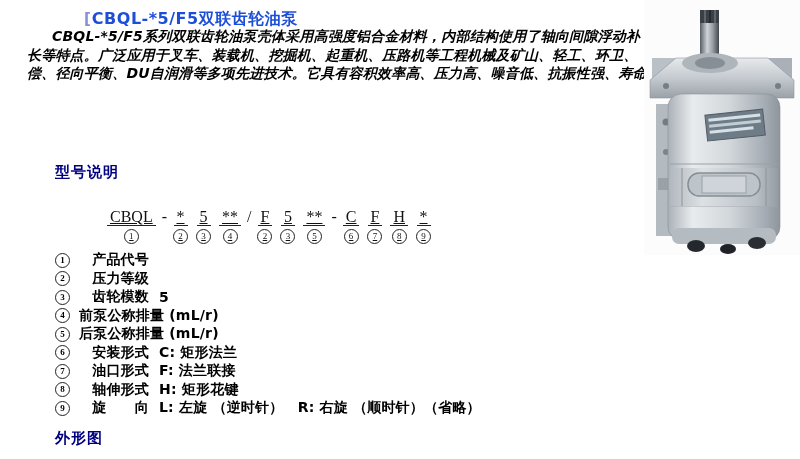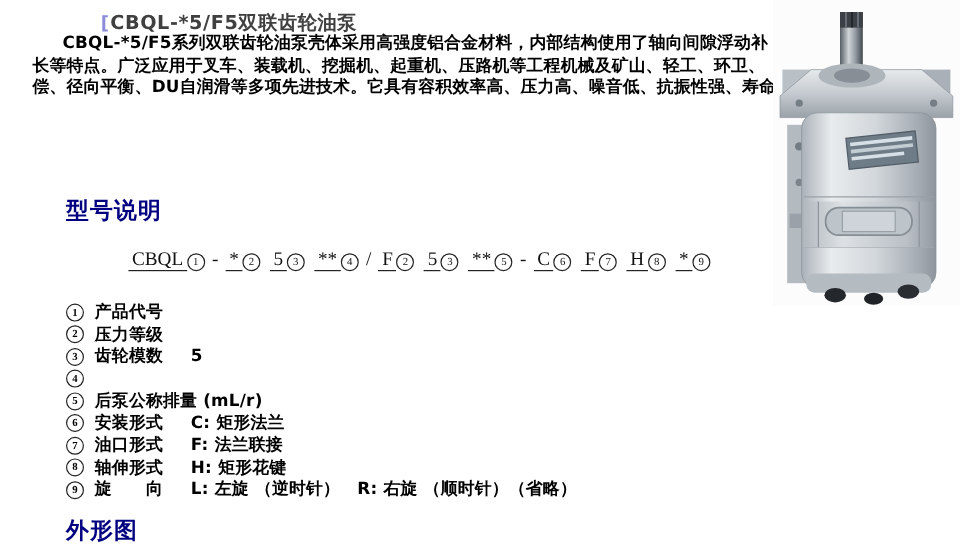--- a/index.html
+++ b/index.html
@@ -3,44 +3,44 @@
 <meta charset="utf-8">
 <style>
   html,body{margin:0;padding:0;background:#ffffff;}
   .page{
     position:relative;width:800px;height:459px;background:#ffffff;overflow:hidden;
     font-family:"DejaVu Sans",sans-serif;color:#000000;
   }
   
   .title{position:absolute;left:84px;top:9px;display:flex;align-items:baseline;white-space:nowrap;}
   .title-marker{font-size:15px;font-weight:bold;color:#8b8bd8;margin-right:1px;}
-  .title-text{font-size:16px;font-weight:bold;color:#404040;letter-spacing:0.5px;}
-  
-  .intro{position:absolute;left:27px;top:27px;width:620px;}
+  .title-text{font-size:16px;font-weight:bold;color:#1d4ed8;letter-spacing:0.5px;}
+  
+  .intro{position:absolute;left:27px;top:27px;width:620px;font-style:italic;}
   .intro .ln{font-size:14px;font-weight:bold;line-height:18.6px;white-space:nowrap;letter-spacing:0.2px;}
   .intro .ln.indent{text-indent:25px;}
   
-  .heading{position:absolute;font-size:19px;font-weight:bold;color:#000080;letter-spacing:1px;white-space:nowrap;}
+  .heading{position:absolute;font-size:15px;font-weight:bold;color:#000080;letter-spacing:1px;white-space:nowrap;}
   .heading.model{left:55px;top:163px;}
   .heading.outline{left:55px;top:429px;text-align:center;}
   
   .code-diagram{position:absolute;left:103px;top:208px;display:flex;align-items:flex-start;
     font-family:"Liberation Serif","DejaVu Serif",serif;color:#111111;}
-  .seg{display:inline-flex;flex-direction:row;align-items:center;margin:0 4px;}
+  .seg{display:inline-flex;flex-direction:column;align-items:center;margin:0 4px;text-decoration:underline;}
   .seg-t{font-size:16px;line-height:17px;border-bottom:1px solid #222;padding:0 3px;white-space:pre;}
   .sep{font-size:16px;line-height:17px;margin:0 2px;}
   .circ{display:inline-flex;align-items:center;justify-content:center;
     width:13px;height:13px;border:1px solid #222;border-radius:50%;
     font-size:9px;line-height:1;margin-top:3px;
     font-family:"Liberation Serif","DejaVu Serif",serif;}
   
   .spec-list{position:absolute;left:55px;top:251px;}
   .spec-row{display:flex;align-items:center;height:18.5px;white-space:nowrap;}
   .spec-row .circ{margin:0 9px 0 0;width:13px;height:13px;font-weight:bold;}
-  .spec-label{font-size:14px;font-weight:bold;min-width:70px;letter-spacing:0.2px;}
+  .spec-label{font-size:14px;font-weight:bold;min-width:70px;letter-spacing:0.2px;text-align:right;}
   .spec-detail{font-size:14px;font-weight:bold;margin-left:10px;letter-spacing:0.2px;}
   
   .pump{position:absolute;left:644px;top:0px;width:156px;height:255px;}
 </style>
 </head>
 <body>
 
 <div class="page">
 
   <div class="title">
@@ -116,20 +116,21 @@
       <span class="circ">2</span>
       <span class="spec-label">压力等级</span>
     </div>
     <div class="spec-row">
       <span class="circ">3</span>
       <span class="spec-label">齿轮模数</span>
       <span class="spec-detail">5</span>
     </div>
     <div class="spec-row">
       <span class="circ">4</span>
+      <span class="spec-label">前泵公称排量 (mL/r)</span>
 
     </div>
     <div class="spec-row">
       <span class="circ">5</span>
       <span class="spec-label">后泵公称排量 (mL/r)</span>
 
     </div>
     <div class="spec-row">
       <span class="circ">6</span>
       <span class="spec-label">安装形式</span>

